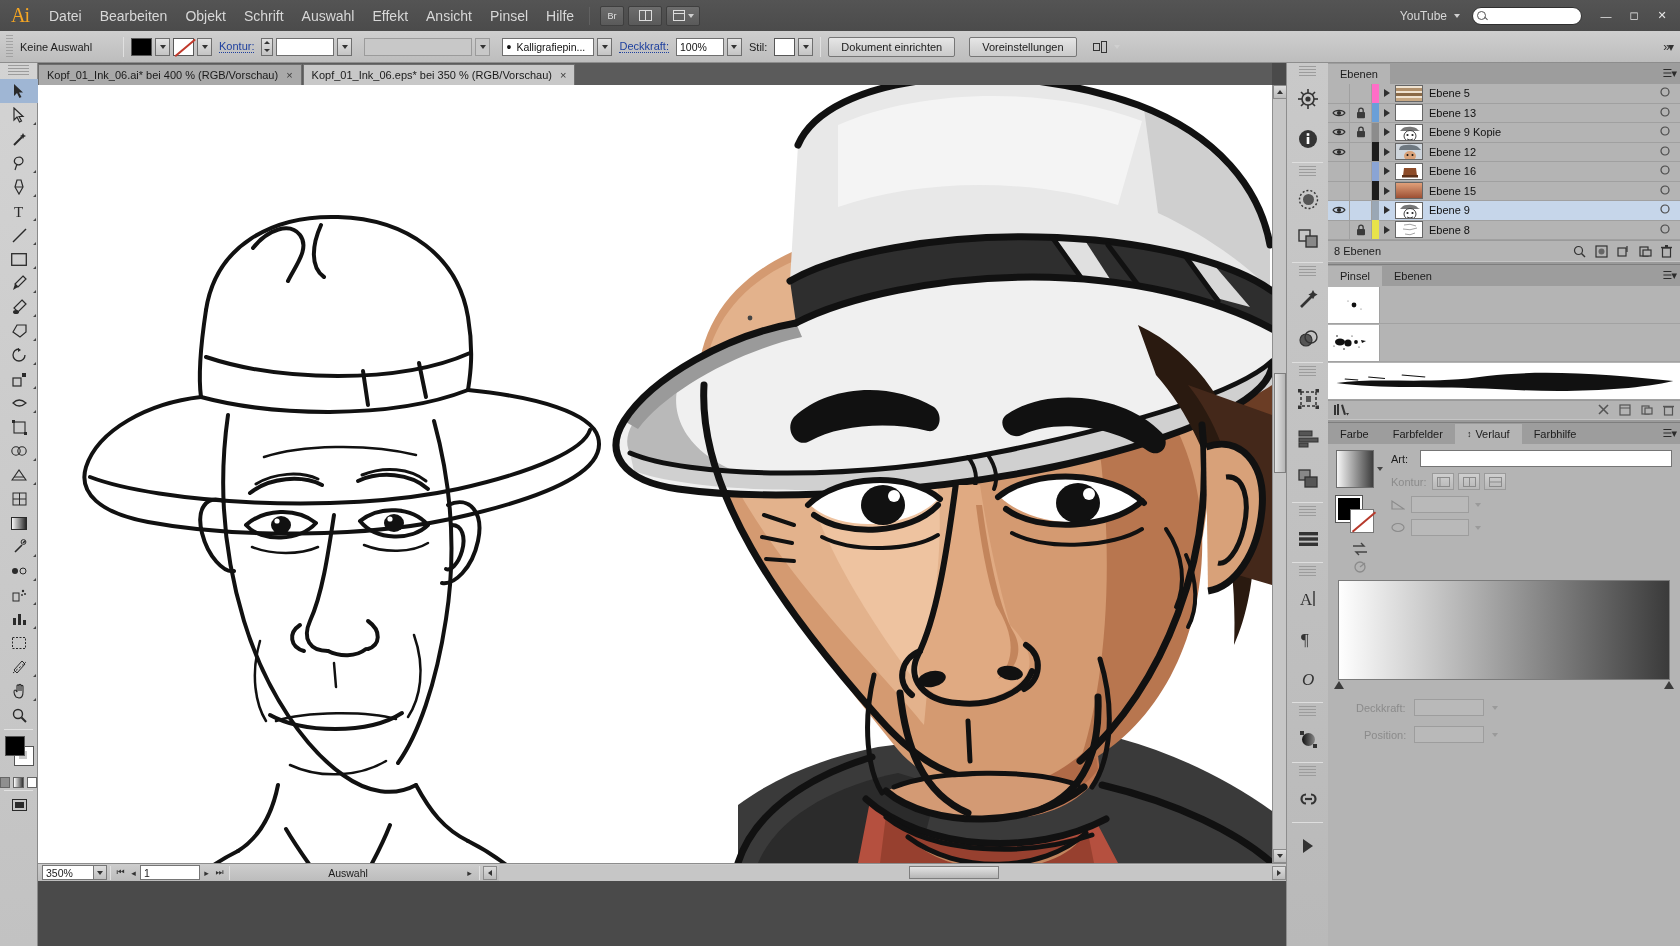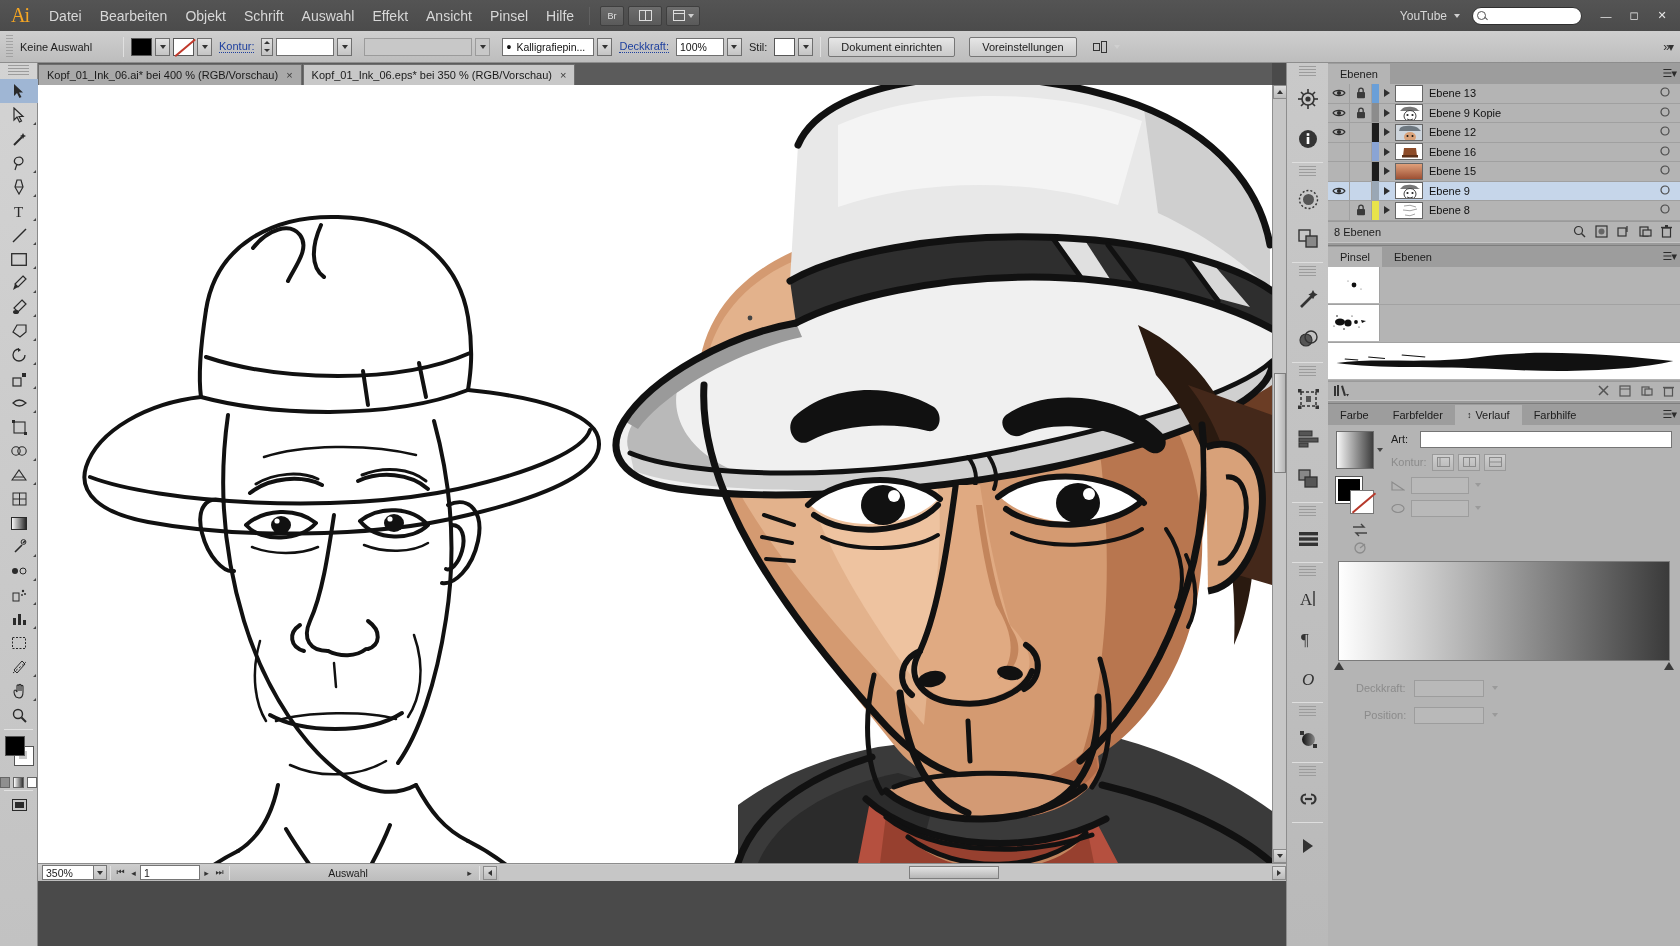--- a/index.html
+++ b/index.html
@@ -878,20 +878,38 @@
   </div>
 
   <div class="dock">
 
     <div class="paneltabs">
       <div class="ptab active">Ebenen</div>
       <span class="pmenu">☰▾</span>
     </div>
     <div class="layerlist" id="layer-rows">
         <div class="lrow">
+          <div class="lc-eye"></div>
+          <div class="lc-lock"></div>
+          <div class="lc-color" style="background:#ff6ec7"></div>
+          <div class="lc-tri">
+            <span class="tri"></span>
+          </div>
+          <div class="lc-thumb"><svg width="28" height="17" viewBox="0 0 28 17">
+              <rect width="28" height="17" fill="#efe3d2"></rect>
+              <rect y="2" width="28" height="3" fill="#b08f6a"></rect>
+              <rect y="7" width="28" height="3" fill="#8a6a48"></rect>
+              <rect y="12" width="28" height="3" fill="#c7a884"></rect>
+            </svg></div>
+          <span class="lc-name">Ebene 5</span>
+          <span style="margin-left:auto;padding-right:10px"><svg width="10" height="10" viewBox="0 0 10 10">
+              <circle cx="5" cy="5" r="4" fill="none" stroke="#4a4a4a" stroke-width="1.2"></circle>
+            </svg></span>
+        </div>
+        <div class="lrow">
           <div class="lc-eye">
             <svg width="14" height="10" viewBox="0 0 14 10">
               <path d="M1 5 C3.2 1.5 10.8 1.5 13 5 C10.8 8.5 3.2 8.5 1 5 Z" fill="none" stroke="#2b2b2b" stroke-width="1.1"></path>
               <circle cx="7" cy="5" r="2.1" fill="#2b2b2b"></circle>
             </svg>
           </div>
           <div class="lc-lock">
             <svg width="10" height="12" viewBox="0 0 10 12">
               <rect x="1" y="5" width="8" height="6.2" rx="1" fill="#3a3a3a"></rect>
               <path d="M2.8 5 V3.4 a2.2 2.2 0 0 1 4.4 0 V5" fill="none" stroke="#3a3a3a" stroke-width="1.3"></path>

